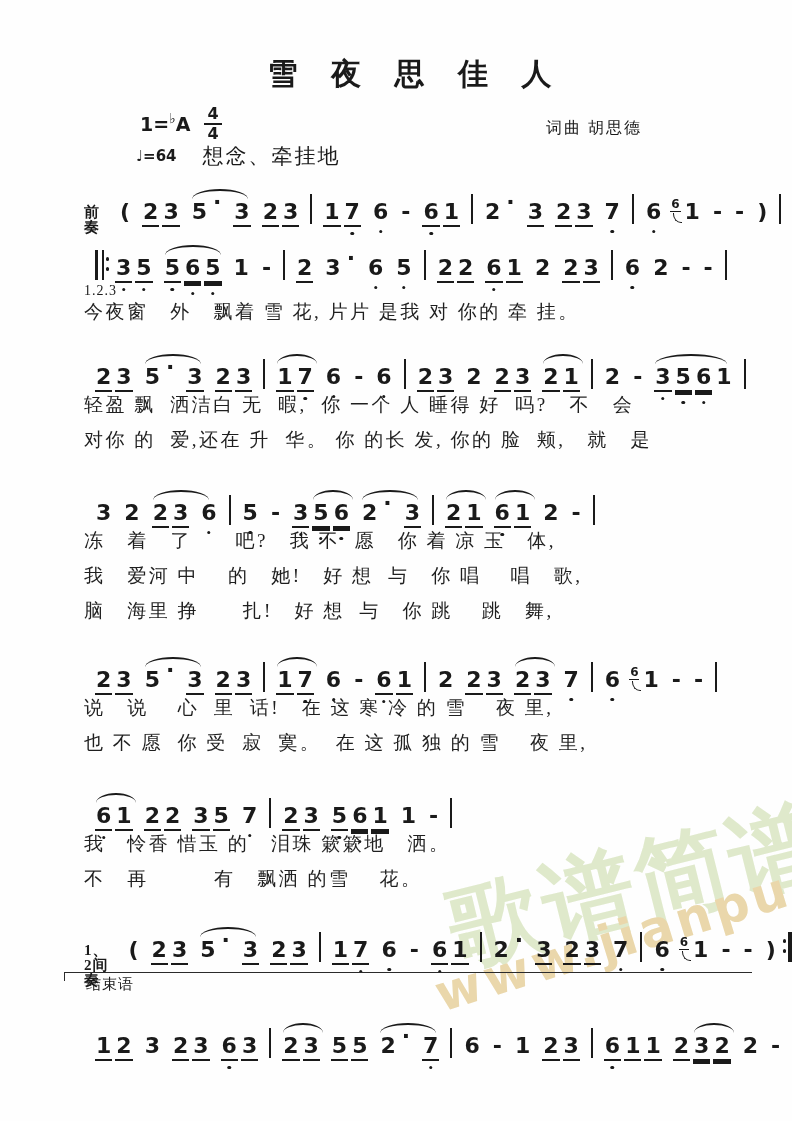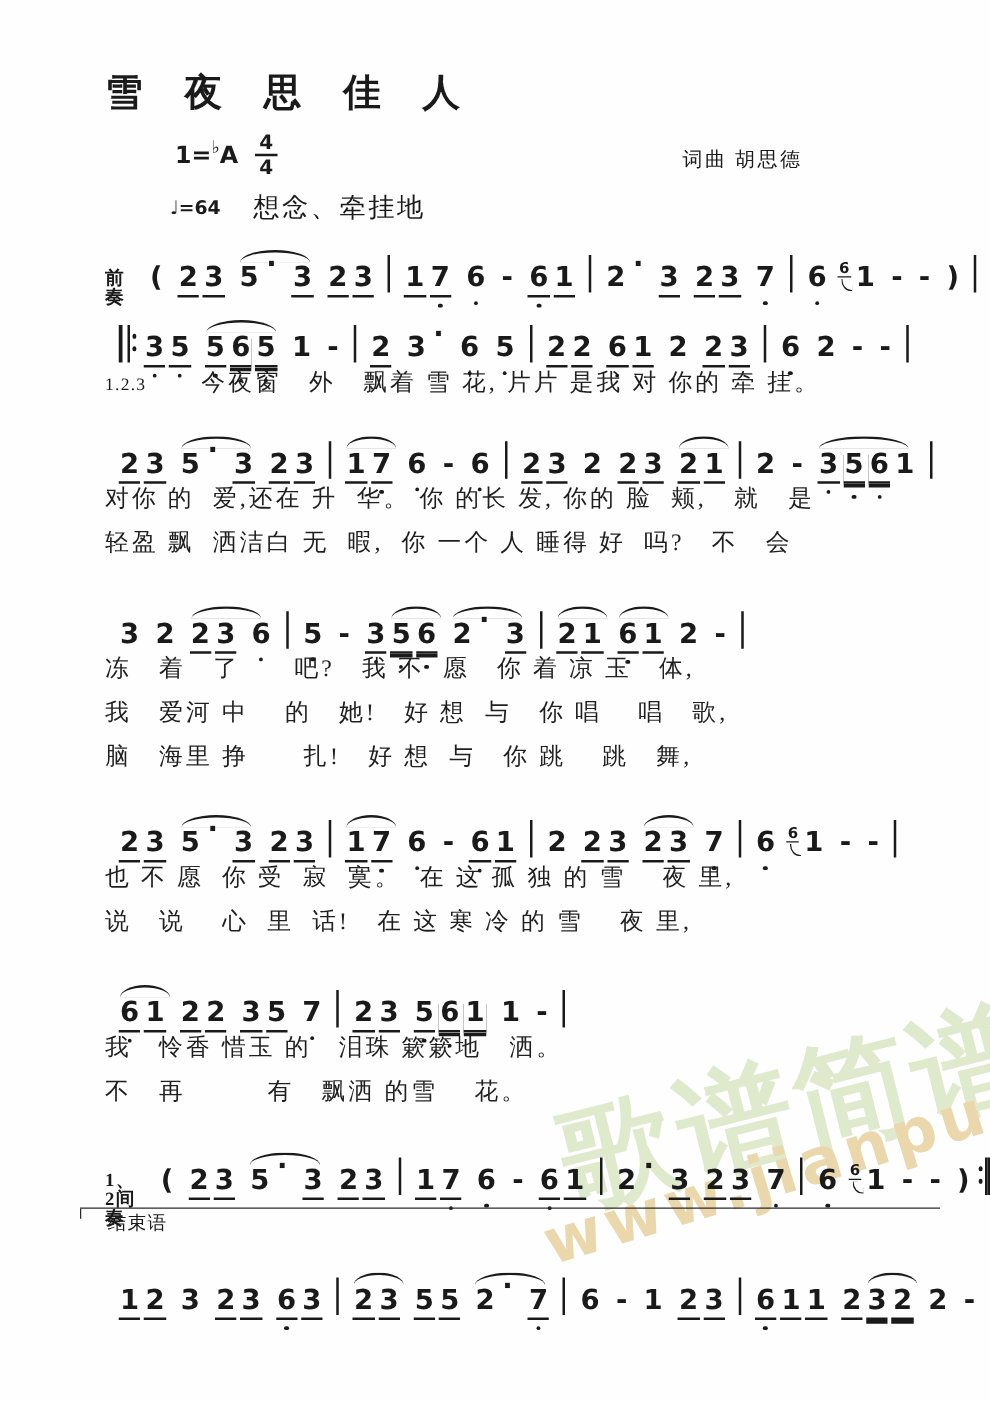--- a/index.html
+++ b/index.html
@@ -6,29 +6,29 @@
   .page{position:relative;width:792px;height:1121px;margin:0 auto;background:#fefefe;overflow:hidden;
         font-family:"Liberation Serif","DejaVu Serif",serif;color:#1a1a1a;}
   
   .wm{position:absolute;z-index:0;white-space:nowrap;font-weight:bold;pointer-events:none;}
   .wm-site{left:436px;top:872px;font-size:92px;letter-spacing:4px;color:#dfe9cb;
            transform:rotate(-14deg);transform-origin:left top;font-family:"DejaVu Sans",sans-serif;}
   .wm-url{left:428px;top:968px;font-size:50px;letter-spacing:4px;color:#ead7ab;
           transform:rotate(-17deg);transform-origin:left top;font-family:"DejaVu Sans",sans-serif;}
   
   .sheet{position:relative;z-index:1;padding:0 44px 0 84px;}
-  .title{margin:0;padding-top:54px;font-size:30px;font-weight:bold;letter-spacing:13px;}
+  .title{margin:0;padding-top:54px;text-align:center;font-size:30px;font-weight:bold;letter-spacing:13px;}
   .keysig-row{margin-top:13px;padding-left:56px;font-family:"DejaVu Sans",sans-serif;
               font-weight:bold;font-size:19px;height:32px;display:flex;align-items:center;}
   .flat{font-size:14px;vertical-align:super;position:relative;top:-6px;}
   .frac{display:inline-block;text-align:center;line-height:1;margin-left:14px;font-size:16px;}
   .frac .ft{display:block;border-bottom:2px solid #1a1a1a;padding:0 3px 1px;}
   .frac .fb{display:block;padding-top:1px;}
   .credit{position:absolute;top:118px;right:150px;font-size:16px;letter-spacing:2px;}
-  .tempo-row{margin-top:12px;padding-left:52px;font-size:16px;display:flex;align-items:center;}
+  .tempo-row{margin-top:2px;padding-left:52px;font-size:16px;display:flex;align-items:center;}
   .tempo-mark{font-family:"DejaVu Sans",sans-serif;font-weight:bold;font-size:15px;}
   .expression{margin-left:26px;font-size:21px;letter-spacing:2px;}
   
   .system{position:relative;}
   .notes-row{display:flex;align-items:baseline;padding-top:13px;
              font-family:"DejaVu Sans",sans-serif;font-weight:bold;font-size:22px;line-height:1;height:29px;}
   .sys-label{font-family:"Liberation Serif",serif;font-weight:bold;font-size:15px;
              letter-spacing:1px;margin-right:8px;position:relative;top:-2px;}
   .tok{position:relative;margin-left:11px;}
   .tok.tg{margin-left:3px;}
@@ -46,21 +46,21 @@
   .arc{position:absolute;left:1px;top:-12px;height:8px;border-top:2px solid #1a1a1a;
        border-radius:50% 50% 0 0/100% 100% 0 0;}
   .bar{display:inline-block;position:relative;margin-left:11px;height:30px;top:5px;}
   .b-s{border-left:2px solid #1a1a1a;width:0;}
   .b-b{border-left:3px solid #1a1a1a;border-right:2px solid #1a1a1a;width:4px;}
   .b-b::after{content:"";position:absolute;right:-7px;top:7px;width:3.5px;height:3.5px;
               border-radius:50%;background:#1a1a1a;box-shadow:0 10px 0 #1a1a1a;}
   .b-e{border-left:2px solid #1a1a1a;border-right:3px solid #1a1a1a;width:4px;}
   .b-e::before{content:"";position:absolute;left:-7px;top:7px;width:3.5px;height:3.5px;
                border-radius:50%;background:#1a1a1a;box-shadow:0 10px 0 #1a1a1a;}
-  .lyr-row{display:flex;align-items:baseline;margin-top:9px;}
+  .lyr-row{display:flex;align-items:baseline;margin-top:9px;flex-direction:column;}
   .verse{font-size:14px;margin-right:44px;letter-spacing:1px;}
   .lyr{font-size:19px;letter-spacing:2.5px;white-space:pre;color:#1f1f1f;}
   .rule-full{border-top:1.5px solid #2b2b2b;position:relative;margin:16px 0 0 -20px;width:calc(100% + 24px);}
   .rule-full::before{content:"";position:absolute;left:0;top:0;height:8px;border-left:1.5px solid #2b2b2b;}
   .sec-label{font-size:15px;letter-spacing:1px;margin:2px 0 16px 2px;}
   
   .system.s1{margin-top:6px;}  .system.s2{margin-top:14px;}
   .system.s3{margin-top:16px;} .system.s4{margin-top:24px;}
   .system.s5{margin-top:20px;} .system.s6{margin-top:24px;}
   .system.s7{margin-top:22px;} .system.s8{margin-top:0;}
@@ -192,24 +192,24 @@
             <span class="bar b-s"></span>
             <span class="tok"><span class="g">2</span></span>
             <span class="tok"><span class="g">-</span></span>
             <span class="tok u1 lo"><span class="g">3</span><span class="arc" style="width: 72px;"></span></span>
             <span class="tok tg u2 lo"><span class="g">5</span></span>
             <span class="tok tg u2 lo"><span class="g">6</span></span>
             <span class="tok tg"><span class="g">1</span></span>
             <span class="bar b-s"></span>
           </div>
           <div class="lyr-row">
+            <span class="lyr">轻盈 飘  洒洁白 无  暇,  你 一个 人 睡得 好  吗?   不   会</span>
+          </div>
+          <div class="lyr-row">
             <span class="lyr">对你 的  爱,还在 升  华。 你 的长 发, 你的 脸  颊,   就   是</span>
-          </div>
-          <div class="lyr-row">
-            <span class="lyr">轻盈 飘  洒洁白 无  暇,  你 一个 人 睡得 好  吗?   不   会</span>
           </div>
         </section>
         <section class="system s4">
           <div class="notes-row">
             <span class="tok"><span class="g">3</span></span>
             <span class="tok"><span class="g">2</span></span>
             <span class="tok u1"><span class="g">2</span><span class="arc" style="width: 56px;"></span></span>
             <span class="tok tg u1"><span class="g">3</span></span>
             <span class="tok lo"><span class="g">6</span></span>
             <span class="bar b-s"></span>
@@ -265,24 +265,24 @@
             <span class="tok lo"><span class="g">7</span></span>
             <span class="bar b-s"></span>
             <span class="tok lo"><span class="g">6</span></span>
             <span class="tok gr"><span class="g">6</span></span>
             <span class="tok tg"><span class="g">1</span></span>
             <span class="tok"><span class="g">-</span></span>
             <span class="tok"><span class="g">-</span></span>
             <span class="bar b-s"></span>
           </div>
           <div class="lyr-row">
+            <span class="lyr">说   说    心  里  话!   在 这 寒 冷 的 雪    夜 里,</span>
+          </div>
+          <div class="lyr-row">
             <span class="lyr">也 不 愿  你 受  寂  寞。  在 这 孤 独 的 雪    夜 里,</span>
-          </div>
-          <div class="lyr-row">
-            <span class="lyr">说   说    心  里  话!   在 这 寒 冷 的 雪    夜 里,</span>
           </div>
         </section>
         <section class="system s6">
           <div class="notes-row">
             <span class="tok u1 lo"><span class="g">6</span><span class="arc" style="width: 40px;"></span></span>
             <span class="tok tg u1"><span class="g">1</span></span>
             <span class="tok u1"><span class="g">2</span></span>
             <span class="tok tg u1"><span class="g">2</span></span>
             <span class="tok u1"><span class="g">3</span></span>
             <span class="tok tg u1"><span class="g">5</span></span>

